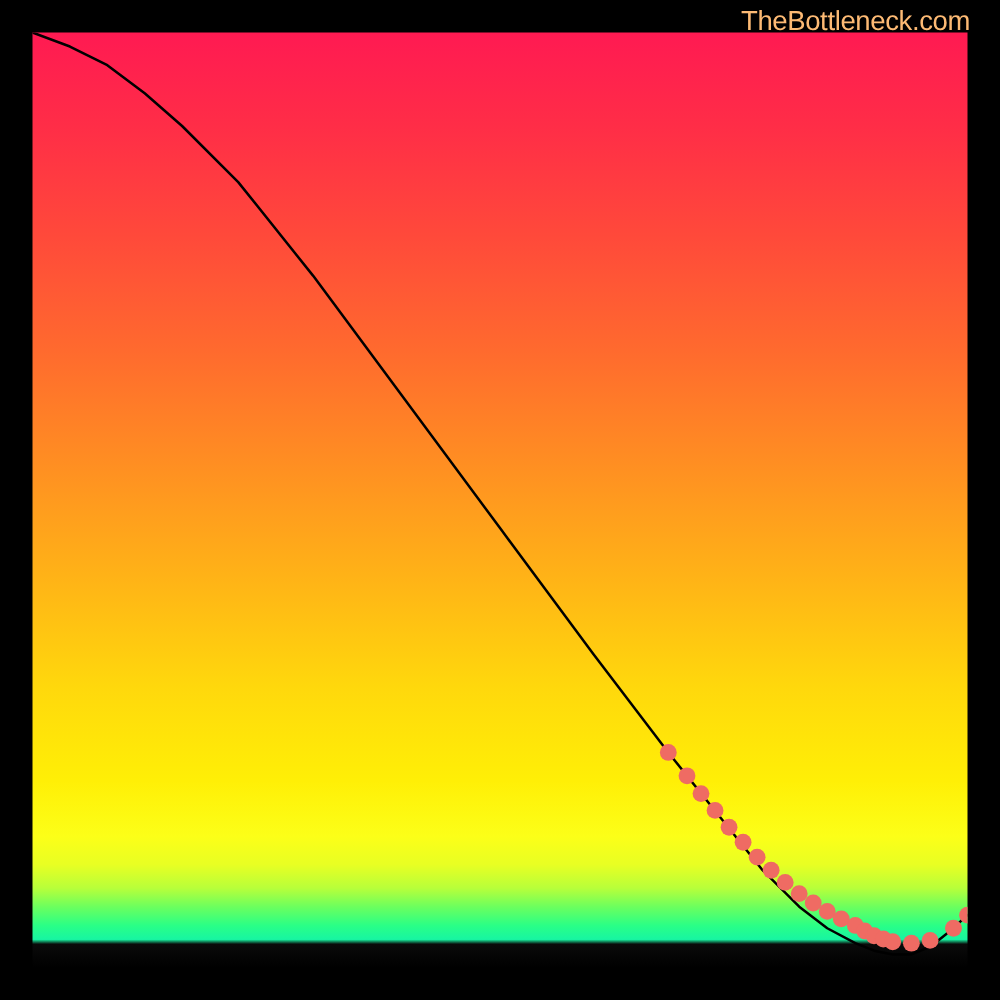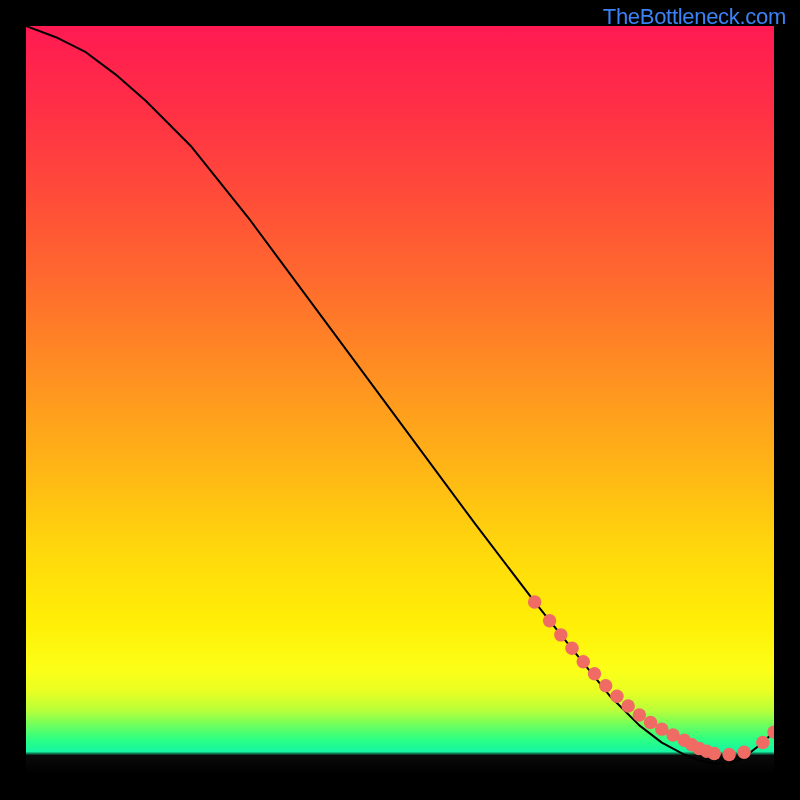--- a/index.html
+++ b/index.html
@@ -13,22 +13,22 @@
   }
   .frame {
     position: relative;
     width: 800px;
     height: 800px;
     background: #000;
   }
   .watermark {
     position: absolute;
     top: 4px;
-    right: 14px;
-    color: #3b82f6;
+    right: 24px;
+    color: #fdba74;
     font-size: 22px;
     font-weight: 500;
     letter-spacing: -0.3px;
     z-index: 5;
   }
   .plot {
     position: absolute;
     left: 26px;
     top: 26px;
     width: 748px;

